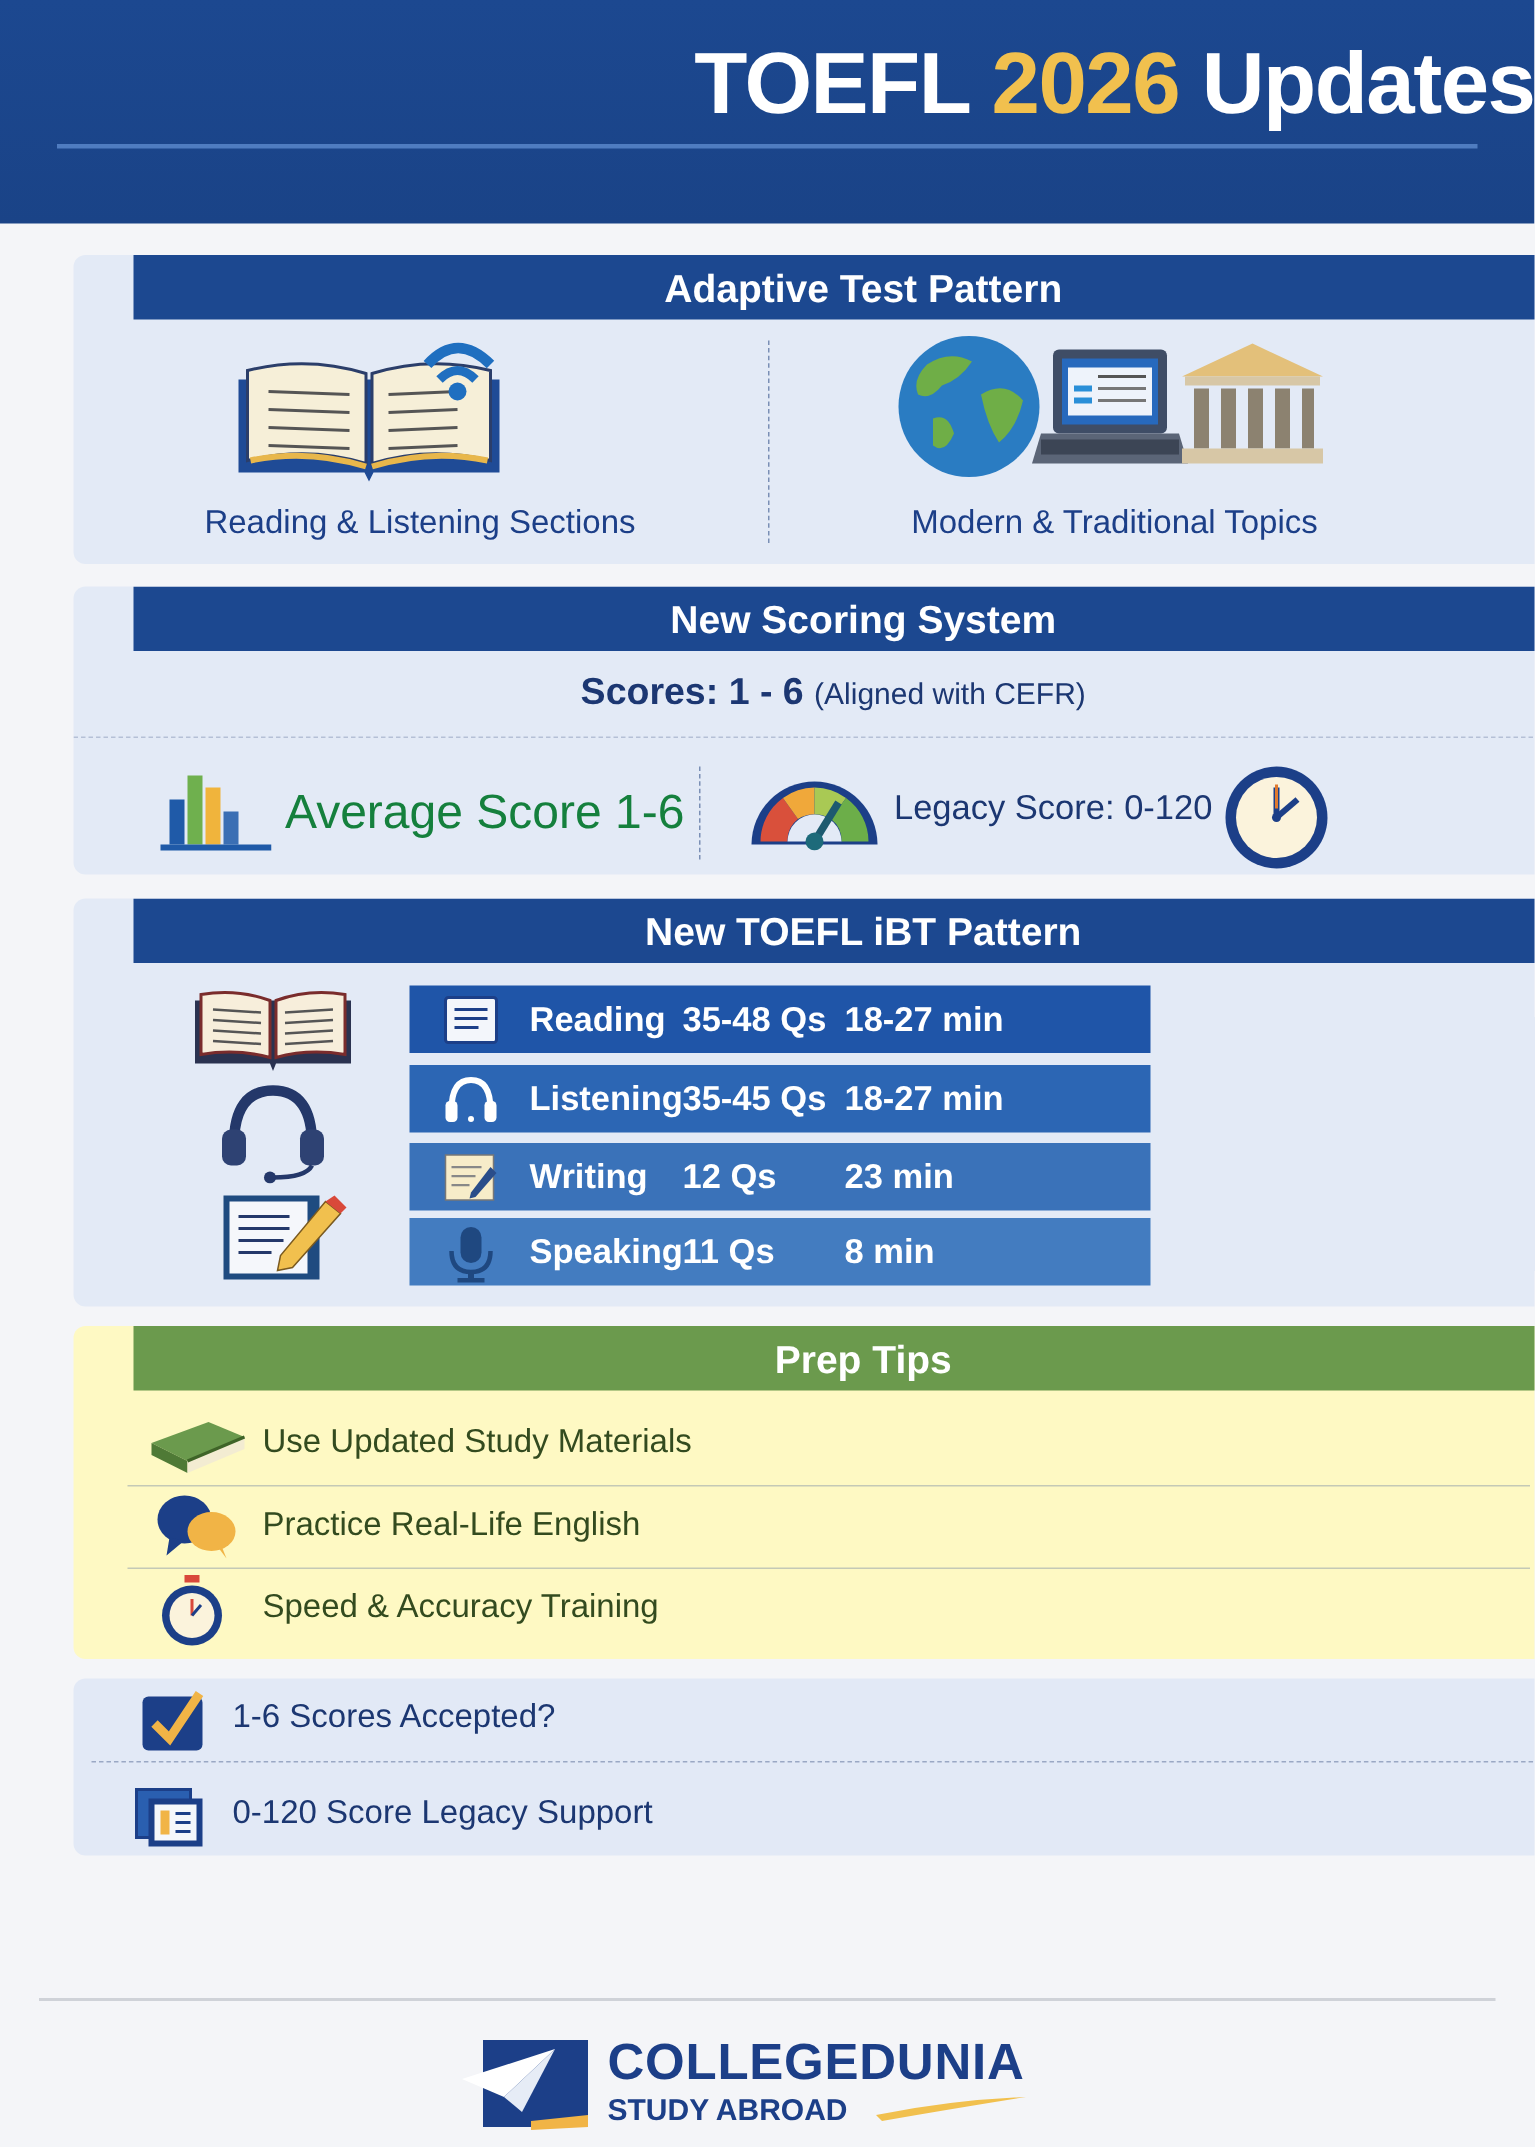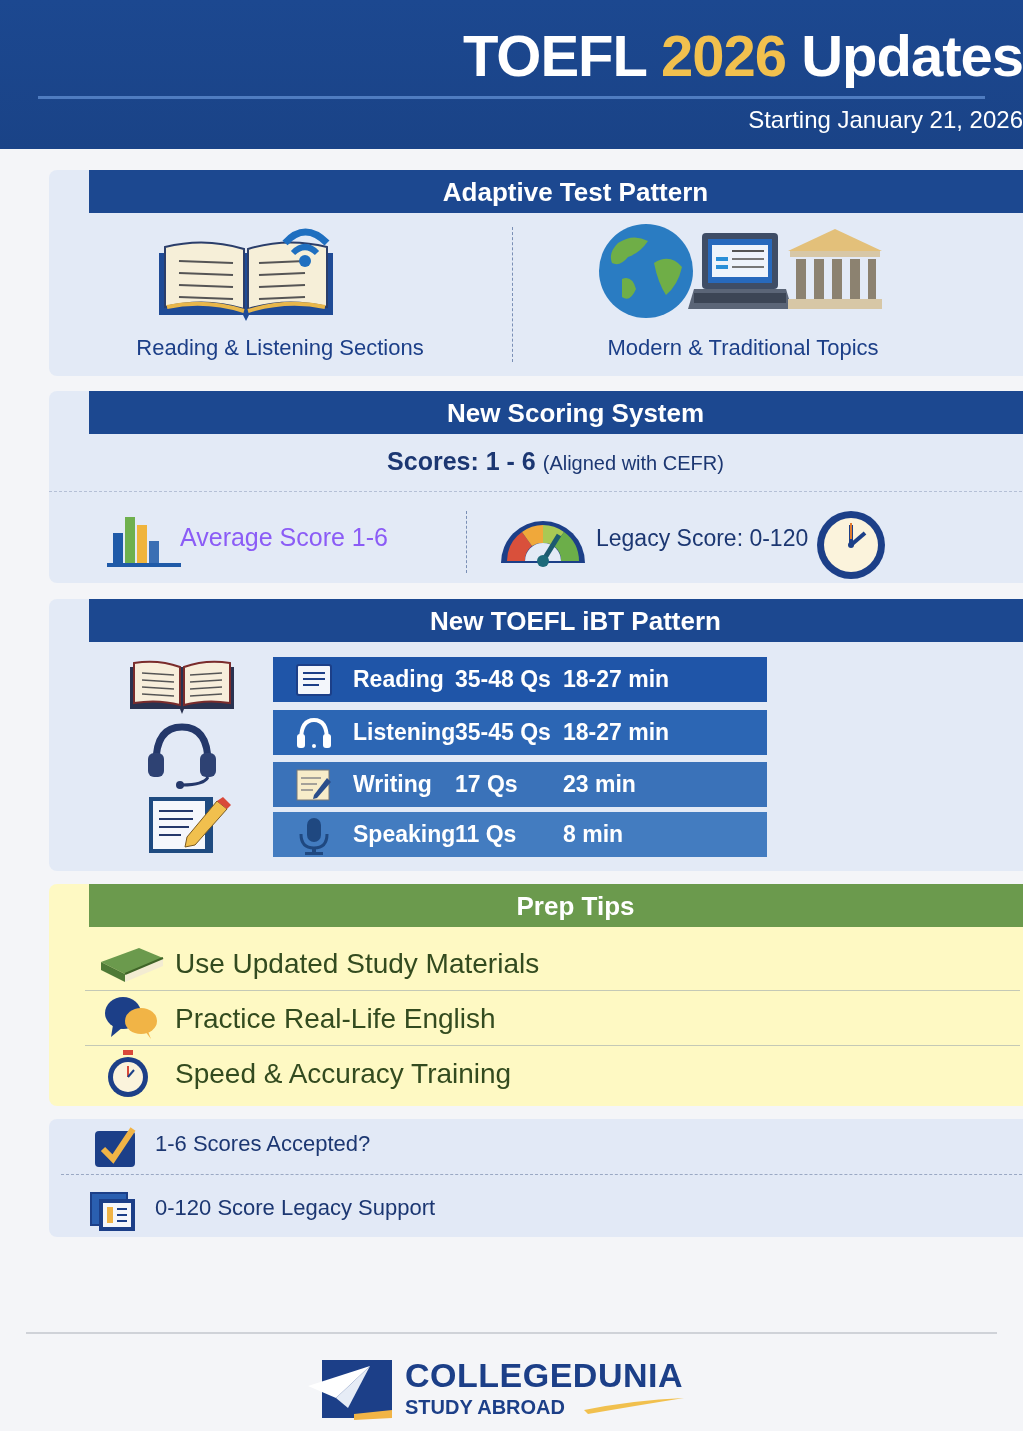--- a/index.html
+++ b/index.html
@@ -42,36 +42,36 @@
   .adaptive { top: 170px; height: 206px; }
   .adaptive .col { position: absolute; top: 43px; height: 163px; width: 462px; text-align: center; }
   .adaptive .col .lbl { position: absolute; left: 0; right: 0; top: 122px; font-size: 22px; color: #1c3f88; }
   .adaptive .vdiv { position: absolute; left: 463px; top: 57px; height: 135px; border-left: 1px dashed #7a8fb5; }
   
   .scoring { top: 391px; height: 192px; }
   .scores-line { position: absolute; left: 0; right: 0; top: 56px; text-align: center; font-size: 25px; font-weight: bold; color: #1c3772; }
   .scores-line .small { font-size: 20px; font-weight: normal; margin-top: 12px; }
   .hdash { position: absolute; left: 0; right: 0; top: 100px; border-top: 1px dashed #b5c0d6; }
   .vdash2 { position: absolute; left: 417px; top: 120px; height: 62px; border-left: 1px dashed #7a8fb5; }
-  .avg-lbl { position: absolute; left: 131px; top: 132px; font-size: 25px; color: #8b5cf6; }
+  .avg-lbl { position: absolute; left: 141px; top: 132px; font-size: 32px; color: #15803d; }
   .legacy-lbl { position: absolute; left: 547px; top: 134px; font-size: 23px; color: #1c3772; }
   
   .ibt { top: 599px; height: 272px; }
   .bar {
     position: absolute; left: 224px; width: 494px; height: 45px; color: #fff;
     font-size: 23px; font-weight: bold; line-height: 45px;
   }
   .bar .ic { position: absolute; left: 22px; top: 6px; width: 38px; height: 34px; }
   .bar .name { position: absolute; left: 80px; }
   .bar .qs { position: absolute; left: 182px; }
   .bar .time { position: absolute; left: 290px; }
   
   .prep { top: 884px; height: 222px; }
   .tip { position: absolute; left: 36px; right: 42px; height: 55px; }
-  .tip .lbl { position: absolute; left: 90px; top: 12px; font-size: 28px; color: #334b1f; }
+  .tip .lbl { position: absolute; left: 90px; top: 12px; font-size: 22px; color: #334b1f; }
   .tip .ic { position: absolute; left: 14px; top: 4px; width: 66px; height: 44px; }
   .tip.sep { border-bottom: 1px solid #c4c9b6; }
   
   .accept { top: 1119px; height: 118px; background: #e2e9f6; }
   .acc-row { position: absolute; left: 0; right: 0; height: 55px; }
   .acc-row .lbl { position: absolute; left: 106px; top: 12px; font-size: 22px; color: #1c3772; }
   .acc-row .ic { position: absolute; left: 40px; top: 6px; width: 54px; height: 44px; }
   .acc-dash { position: absolute; left: 12px; right: 20px; top: 55px; border-top: 1px dashed #9aa8c4; }
   
   .footer-rule { position: absolute; left: 26px; right: 26px; top: 1332px; border-top: 2px solid #cfd2d8; }
@@ -82,21 +82,20 @@
 </head>
 <body>
 
 <div class="header">
   <h1>
     <span>TOEFL</span>
     <span class="yr">2026</span>
     <span>Updates</span>
   </h1>
   <div class="rule"></div>
-  <div class="sub">Starting January 21, 2026</div>
 </div>
 
 <div class="card adaptive">
   <div class="card-head">Adaptive Test Pattern</div>
   <div class="col" style="left:0">
     <svg style="position:absolute;left:106px;top:10px" width="182" height="100" viewBox="0 0 182 100">
       <path d="M4 30 L4 92 L88 92 L91 98 L94 92 L178 92 L178 30 Z" fill="#1f4b96"></path>
       <path d="M10 24 Q50 14 89 26 L89 86 Q50 74 10 84 Z" fill="#f6efd8" stroke="#2b3e6a" stroke-width="2"></path>
       <path d="M93 26 Q132 14 172 24 L172 84 Q132 74 93 86 Z" fill="#f6efd8" stroke="#2b3e6a" stroke-width="2"></path>
       <path d="M12 84 Q50 76 89 88 M93 88 Q132 76 170 84" stroke="#e8b74b" stroke-width="4" fill="none"></path>
@@ -248,21 +247,21 @@
     <svg class="ic" viewBox="0 0 38 34">
         <rect x="2" y="2" width="32" height="30" fill="#f7ecc9" stroke="#777" stroke-width="1"></rect>
         <g stroke="#888" stroke-width="1.5">
           <line x1="6" y1="10" x2="26" y2="10"></line>
           <line x1="6" y1="16" x2="22" y2="16"></line>
           <line x1="6" y1="22" x2="18" y2="22"></line>
         </g>
         <path d="M32 10 L36 14 L22 30 L18 31 L19 27 Z" fill="#2a4d8a"></path>
       </svg>
     <span class="name">Writing</span>
-    <span class="qs">17 Qs</span>
+    <span class="qs">12 Qs</span>
     <span class="time">23 min</span>
   </div>
   <div class="bar" style="top:213px;background:#437cc0">
     <svg class="ic" viewBox="0 0 38 40" style="height:40px;top:4px">
         <rect x="12" y="2" width="14" height="24" rx="7" fill="#1f4880"></rect>
         <path d="M6 18 Q6 32 19 32 Q32 32 32 18" stroke="#1f4880" stroke-width="3" fill="none"></path>
         <rect x="17" y="32" width="4" height="5" fill="#1f4880"></rect>
         <rect x="10" y="36" width="18" height="3" fill="#1f4880"></rect>
       </svg>
     <span class="name">Speaking</span>

